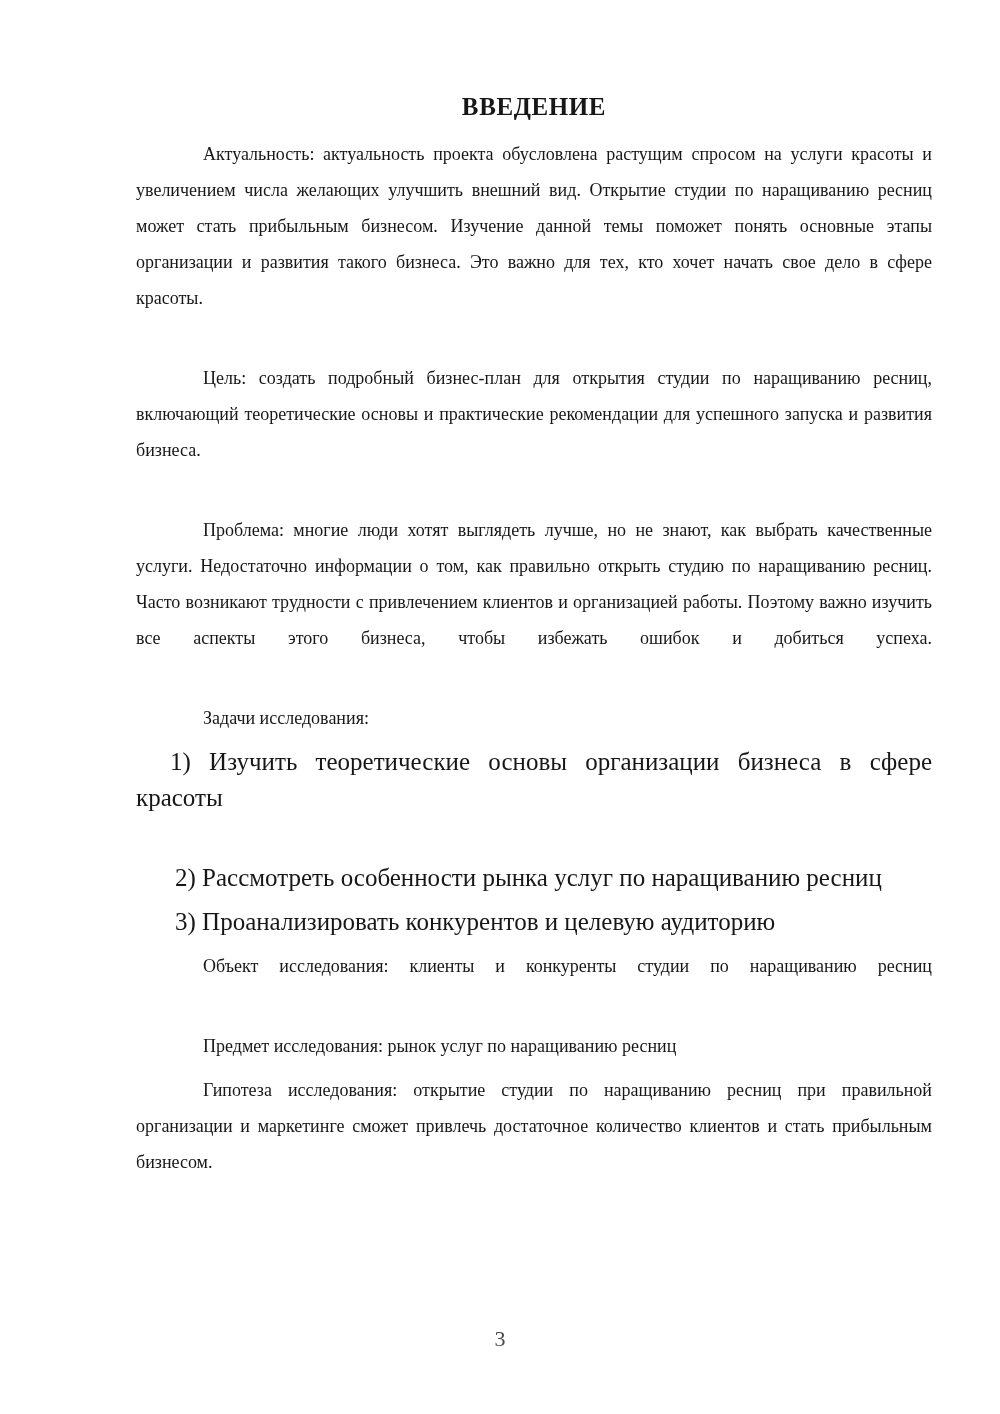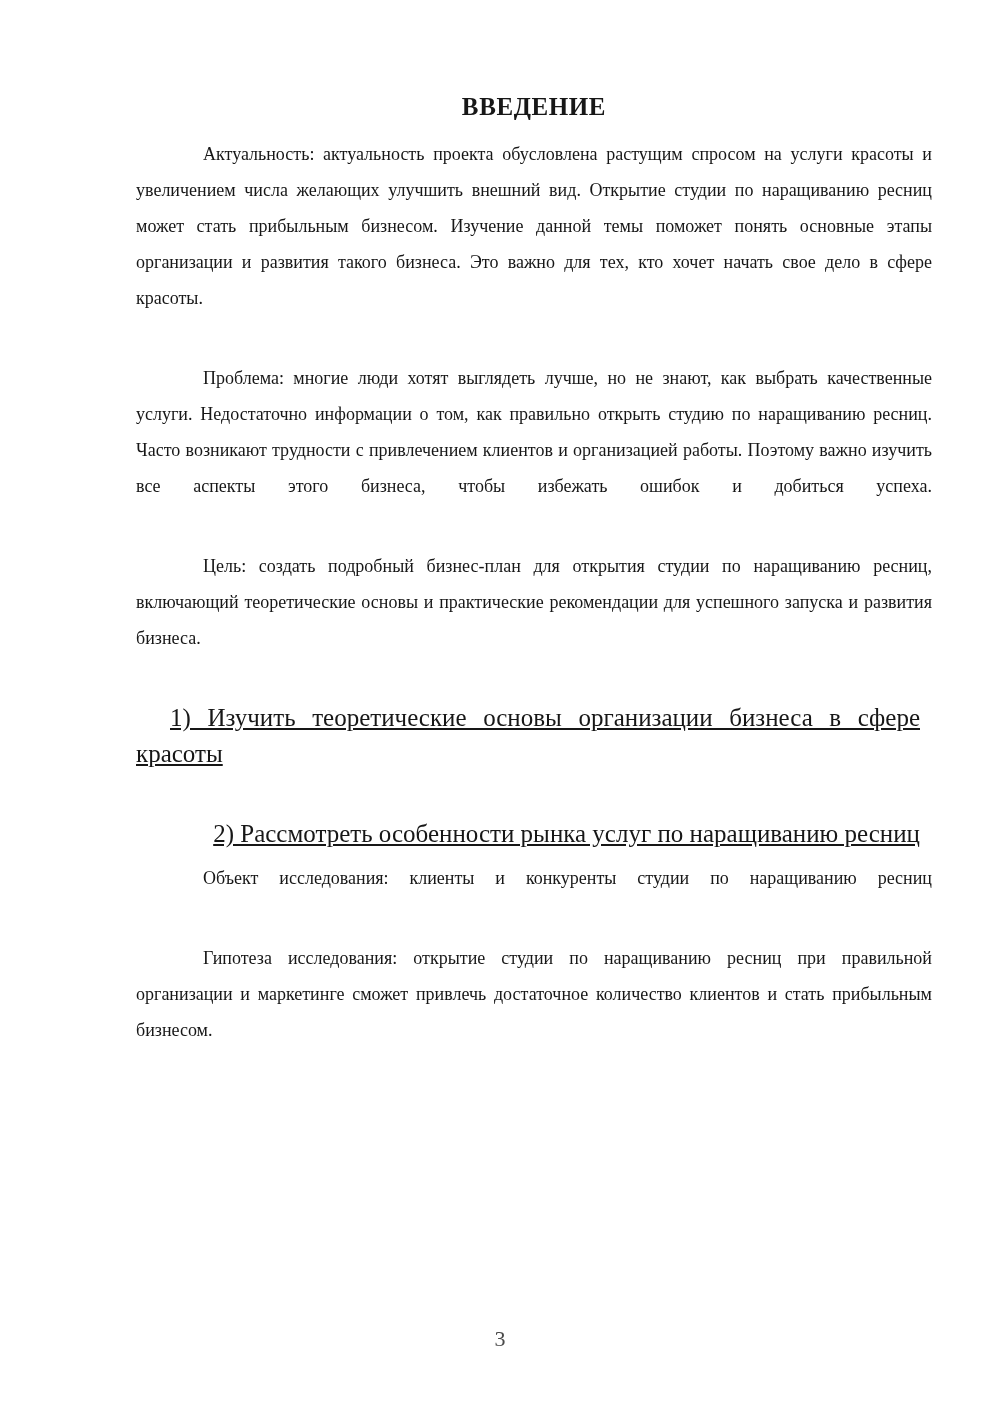--- a/index.html
+++ b/index.html
@@ -55,26 +55,25 @@
   }
 
   .para.no-stretch::after { content: none; }
 
   .list-item {
     font-size: 25px;
     line-height: 36px;
     text-align: justify;
     text-justify: inter-word;
     text-indent: 34px;
-    margin: 0 12px 8px 0;
-    text-decoration: underline;
+    margin: 0 0 8px 0;
   }
 
   .list-item.left {
-    text-align: right;
+    text-align: left;
     text-indent: 39px;
   }
 
   .list-item::after {
     content: "";
     display: inline-block;
     width: 100%;
   }
 
   .list-item.left::after { content: none; }
@@ -97,34 +96,37 @@
 <body>
 
 <div class="page">
 
   <div class="content">
 
     <h1 class="doc-title">ВВЕДЕНИЕ</h1>
 
     <p class="para">Актуальность: актуальность проекта обусловлена растущим спросом на услуги красоты и увеличением числа желающих улучшить внешний вид. Открытие студии по наращиванию ресниц может стать прибыльным бизнесом. Изучение данной темы поможет понять основные этапы организации и развития такого бизнеса. Это важно для тех, кто хочет начать свое дело в сфере красоты.</p>
 
+    <p class="para">Цель: создать подробный бизнес-план для открытия студии по наращиванию ресниц, включающий теоретические основы и практические рекомендации для успешного запуска и развития бизнеса.</p>
+
     <p class="para">Проблема: многие люди хотят выглядеть лучше, но не знают, как выбрать качественные услуги. Недостаточно информации о том, как правильно открыть студию по наращиванию ресниц. Часто возникают трудности с привлечением клиентов и организацией работы. Поэтому важно изучить все аспекты этого бизнеса, чтобы избежать ошибок и добиться успеха.</p>
 
-    <p class="para">Цель: создать подробный бизнес-план для открытия студии по наращиванию ресниц, включающий теоретические основы и практические рекомендации для успешного запуска и развития бизнеса.</p>
-
+    <p class="para no-stretch">Задачи исследования:</p>
 
     <p class="list-item">1)  Изучить теоретические основы организации бизнеса в сфере красоты</p>
 
     <p class="list-item left">2) Рассмотреть особенности рынка услуг по наращиванию ресниц</p>
 
+    <p class="list-item left">3) Проанализировать конкурентов и целевую аудиторию</p>
 
 
 
     <p class="para gap-before">Объект исследования: клиенты и конкуренты студии по наращиванию ресниц</p>
 
+    <p class="para no-stretch">Предмет исследования: рынок услуг по наращиванию ресниц</p>
 
     <p class="para">Гипотеза исследования: открытие студии по наращиванию ресниц при правильной организации и маркетинге сможет привлечь достаточное количество клиентов и стать прибыльным бизнесом.</p>
 
   </div>
 
   <div class="page-number">3</div>
 
 </div>
 
 </body></html>

